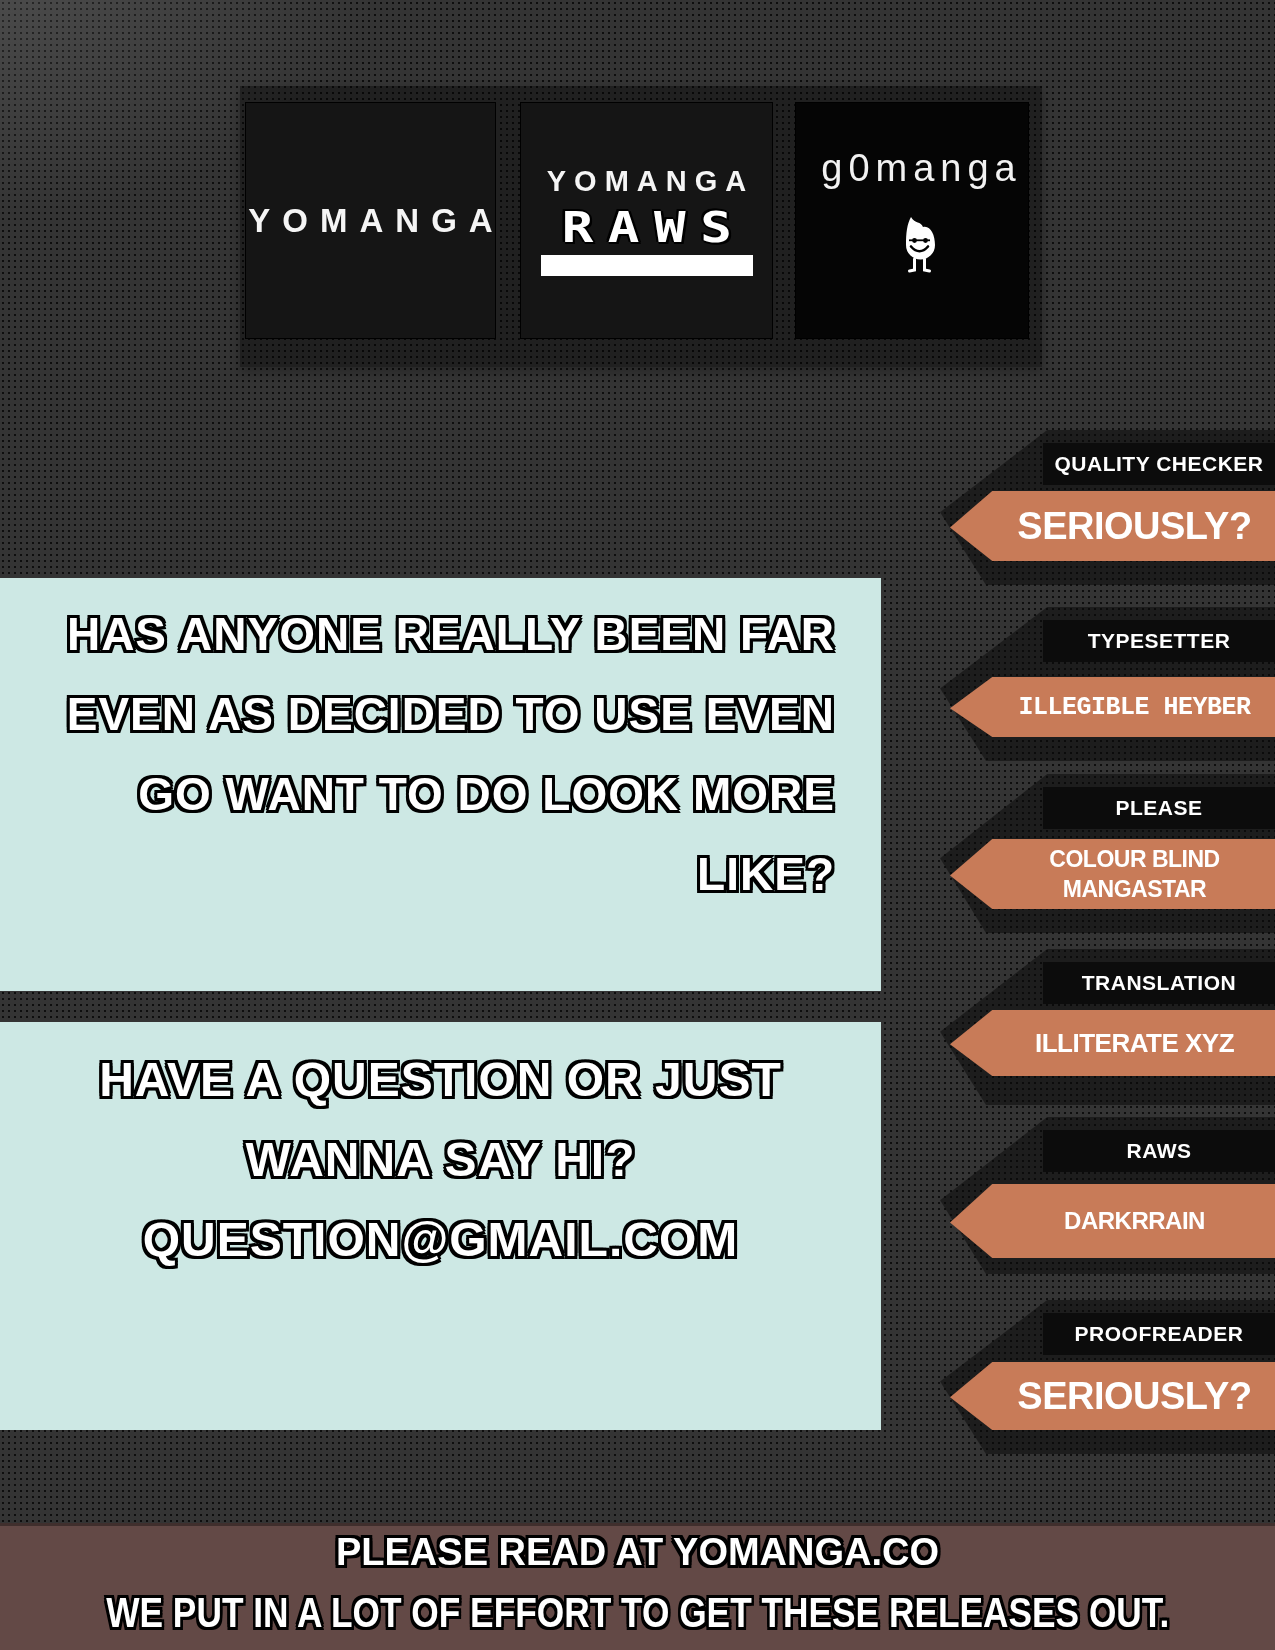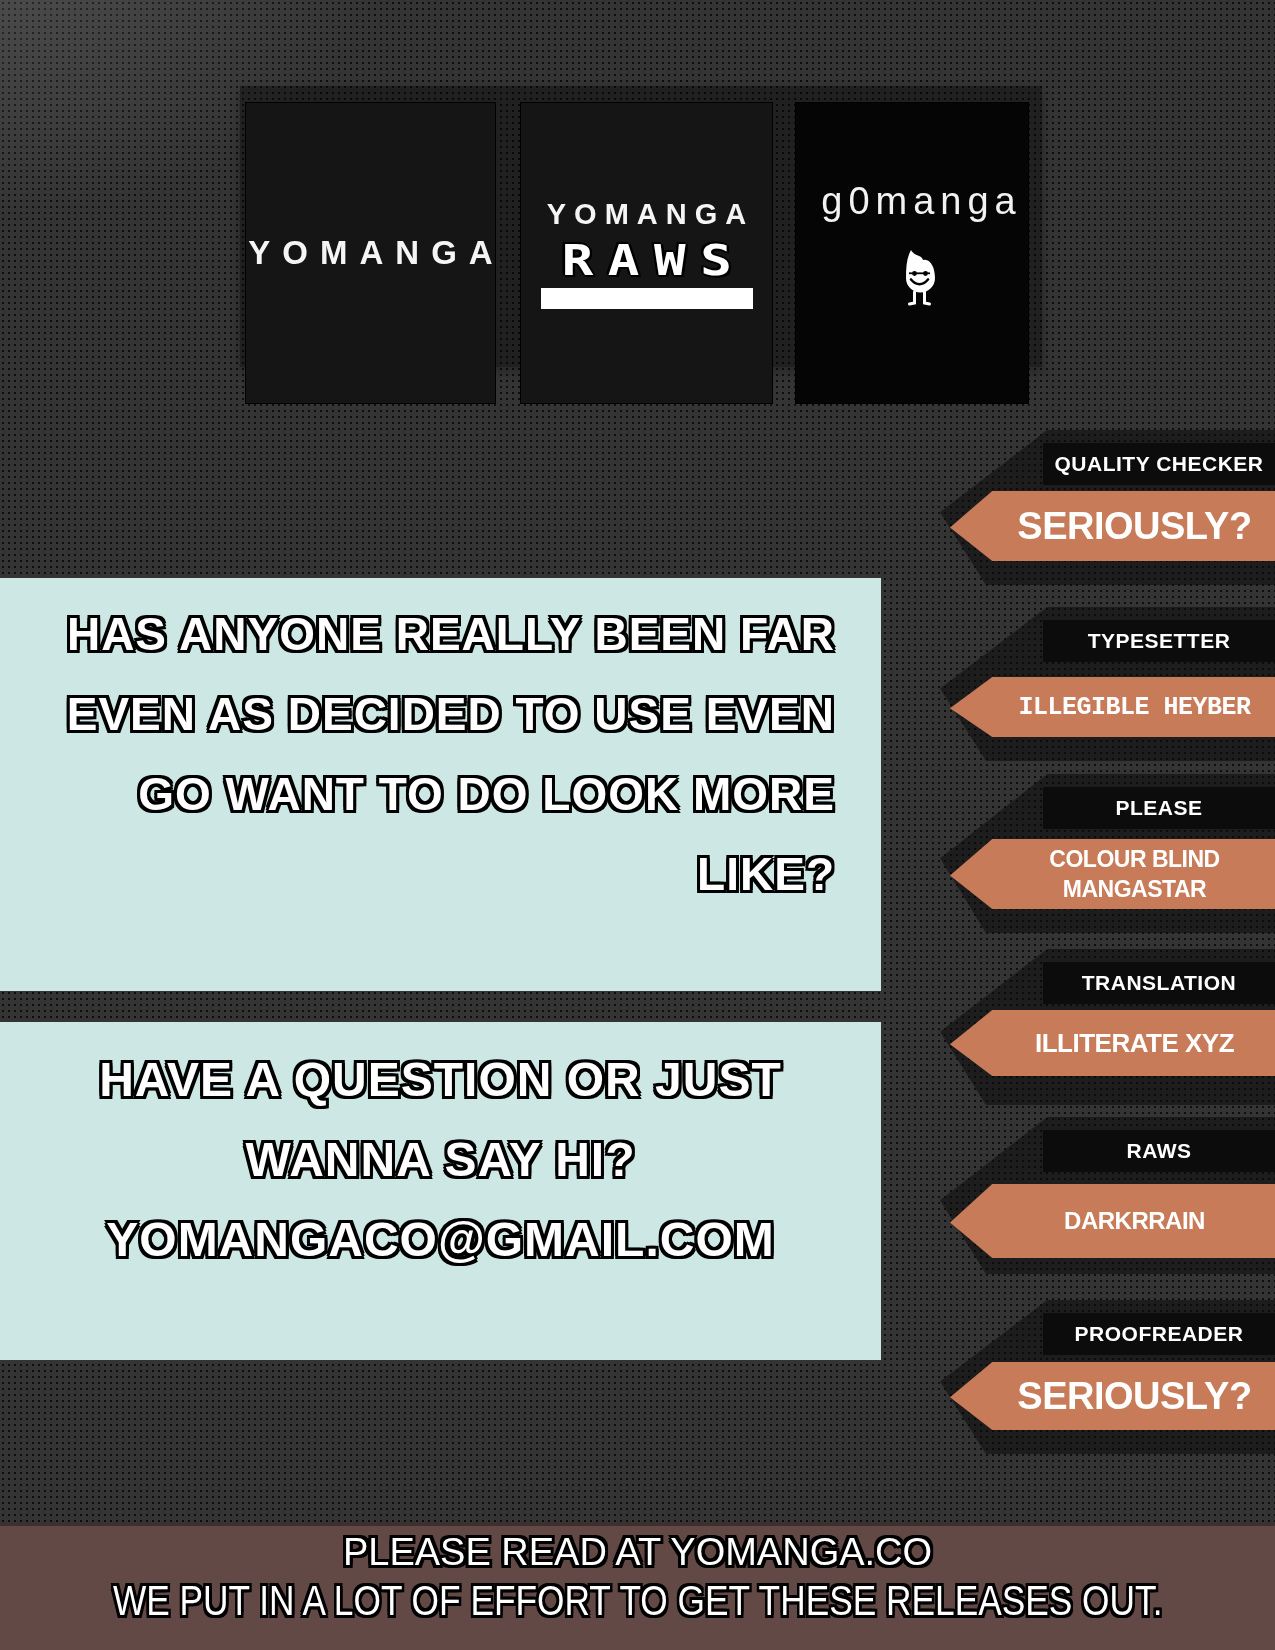--- a/index.html
+++ b/index.html
@@ -18,21 +18,21 @@
   }
   .ol3 { color:#fff; text-shadow:3px 0 0 #000,-3px 0 0 #000,0 3px 0 #000,0 -3px 0 #000,2px 2px 0 #000,-2px -2px 0 #000,2px -2px 0 #000,-2px 2px 0 #000,3px 3px 0 #000,-3px -3px 0 #000,3px -3px 0 #000,-3px 3px 0 #000; }
 
   
   .logo-panel {
     position:absolute; left:240px; top:86px; width:802px; height:281px;
     background:rgba(0,0,0,0.38);
     box-shadow:0 5px 10px rgba(0,0,0,0.25);
   }
   .logo-box {
-    position:absolute; top:16px; height:302px;
+    position:absolute; top:16px; height:237px;
     background:#151515; border:1px solid #000;
     display:flex; flex-direction:column; align-items:center; justify-content:center;
   }
   .logo-box.b1 { left:5px;  width:251px; }
   .logo-box.b2 { left:280px; width:253px; }
   .logo-box.b3 { left:555px; width:234px; background:#050505;padding-left:13px; }
   .yomanga-word { color:#f5f5f5; font-size:33px; font-weight:600; letter-spacing:12px; text-indent:12px; }
   .b2 .yomanga-word { font-size:29px; letter-spacing:8px; text-indent:8px; }
   .raws-word {
     margin-top:4px; font-family:"DejaVu Sans Mono","Liberation Mono",monospace;
@@ -43,21 +43,21 @@
   .raws-bar { margin-top:3px; width:212px; height:21px; background:#fff; }
   .gomanga-word { color:#f2f2f2; font-size:38px; letter-spacing:6px; text-indent:6px; font-weight:400; margin-top:-18px; }
   .mascot { margin-top:22px; }
 
   
   .msg-box {
     position:absolute; left:0; width:881px; background:#cde8e4;
     font-weight:bold;
   }
   .msg-box.one { top:578px; height:413px; padding:16px 46px 0 0; text-align:right; }
-  .msg-box.two { top:1022px; height:338px; padding-top:18px; text-align:center; }
+  .msg-box.two { top:1022px; height:408px; padding-top:18px; text-align:center; }
   .msg-line1 { font-size:46px; line-height:80px; letter-spacing:1px; }
   .msg-line2 { font-size:48px; line-height:80px; letter-spacing:1px; }
 
   
   .credit { position:absolute; left:930px; width:345px; }
   .credit-shadow {
     position:absolute; left:5px; top:-13px; width:340px;
     background:rgba(10,10,10,0.52);
     clip-path:polygon(33% 0, 100% 0, 100% 100%, 15% 100%, 1.5% 53%);
   }
@@ -74,21 +74,22 @@
     display:flex; flex-direction:column; align-items:center; justify-content:center;
     padding-left:44px; color:#fff; font-weight:bold; letter-spacing:-0.5px;
     text-align:center;
   }
 
   
   .footer {
     position:absolute; left:0; top:1523px; width:1275px; height:127px;
     background:#634946; border-top:3px solid rgba(0,0,0,0.35);
     display:flex; flex-direction:column; align-items:center;
-    font-weight:normal;
+    font-weight:bold;
+    gap:12px;
   }
   .footer-line1 { margin-top:5px; font-size:38px; letter-spacing:0; }
   .footer-line2 { margin-top:3px; font-size:42px; white-space:nowrap; transform:scaleX(0.84); transform-origin:50% 50%; }
 </style>
 </head>
 <body>
 
 <div class="page">
 
   <div class="logo-panel">
@@ -120,21 +121,21 @@
   <div class="msg-box one">
     <div class="msg-line1 ol3">HAS ANYONE REALLY BEEN FAR</div>
     <div class="msg-line1 ol3">EVEN AS DECIDED TO USE EVEN</div>
     <div class="msg-line1 ol3">GO WANT TO DO LOOK MORE</div>
     <div class="msg-line1 ol3">LIKE?</div>
   </div>
 
   <div class="msg-box two">
     <div class="msg-line2 ol3">HAVE A QUESTION OR JUST</div>
     <div class="msg-line2 ol3">WANNA SAY HI?</div>
-    <div class="msg-line2 ol3">YOMANGACO@GMAIL.COM</div>
+    <div class="msg-line2 ol3">QUESTION@GMAIL.COM</div>
   </div>
 
   <div class="credit" style="top:443px;">
     <div class="credit-shadow" style="height:155px;"></div>
     <div class="credit-label">
         <span>QUALITY CHECKER</span>
       </div>
     <div class="credit-ribbon" style="height:70px; margin-top:6px; font-size:38px;">
         <span>SERIOUSLY?</span>
       </div>

